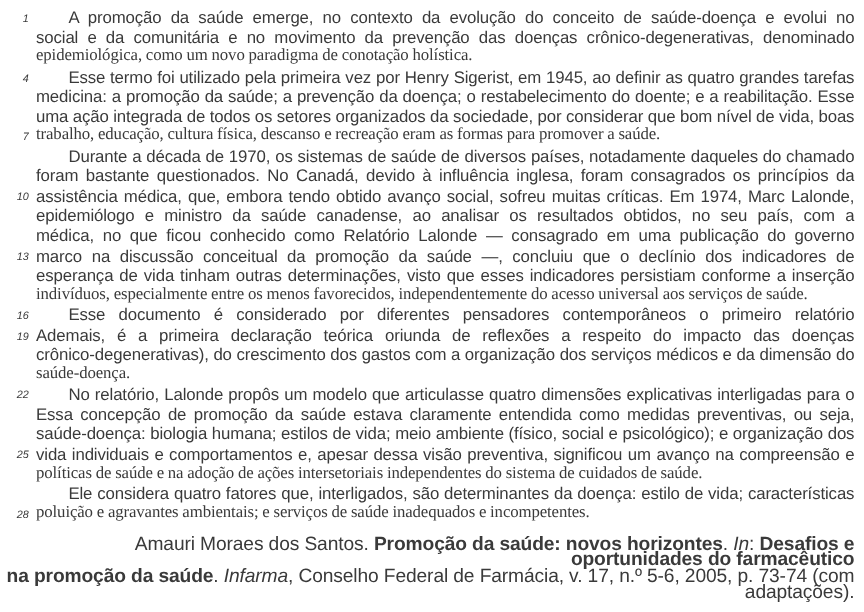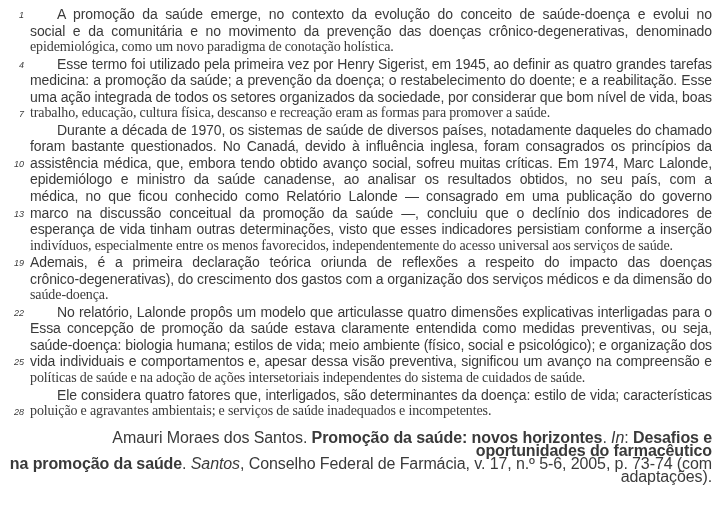--- a/index.html
+++ b/index.html
@@ -115,20 +115,24 @@
           <span class="num">13</span>
           <div class="txt justify">marco na discussão conceitual da promoção da saúde —, concluiu que o declínio dos indicadores de mortalidade infantil ou a</div>
         </div>
         <div class="line">
           <div class="txt justify">esperança de vida tinham outras determinações, visto que esses indicadores persistiam conforme a inserção social dos</div>
         </div>
         <div class="line">
           <div class="txt plain">indivíduos, especialmente entre os menos favorecidos, independentemente do acesso universal aos serviços de saúde.</div>
         </div>
         <div class="line">
+          <span class="num">16</span>
+          <div class="txt justify indent">Esse documento é considerado por diferentes pensadores contemporâneos o primeiro relatório governamental, no</div>
+        </div>
+        <div class="line">
           <span class="num">19</span>
           <div class="txt justify">Ademais, é a primeira declaração teórica oriunda de reflexões a respeito do impacto das doenças (principalmente as</div>
         </div>
         <div class="line">
           <div class="txt justify">crônico-degenerativas), do crescimento dos gastos com a organização dos serviços médicos e da dimensão do processo</div>
         </div>
         <div class="line">
           <div class="txt plain">saúde-doença.</div>
         </div>
         <div class="line">
@@ -151,16 +155,16 @@
         <div class="line">
           <div class="txt justify indent">Ele considera quatro fatores que, interligados, são determinantes da doença: estilo de vida; características biofísicas;</div>
         </div>
         <div class="line">
           <span class="num">28</span>
           <div class="txt plain">poluição e agravantes ambientais; e serviços de saúde inadequados e incompetentes.</div>
         </div>
       </div>
     <div class="citation">
         <div><span>Amauri Moraes dos Santos. </span><span class="b">Promoção da saúde: novos horizontes</span><span>. </span><span class="i">In</span><span>: </span><span class="b">Desafios e oportunidades do farmacêutico</span></div>
-        <div><span class="b">na promoção da saúde</span><span>. </span><span class="i">Santos</span><span>, Conselho Federal de Farmácia, v. 17, n.º 5-6, 2005, p. 73-74 (com adaptações).</span></div>
+        <div><span class="b">na promoção da saúde</span><span>. </span><span class="i">Infarma</span><span>, Conselho Federal de Farmácia, v. 17, n.º 5-6, 2005, p. 73-74 (com adaptações).</span></div>
       </div>
   </div>
 </div>
 
 </body></html>

